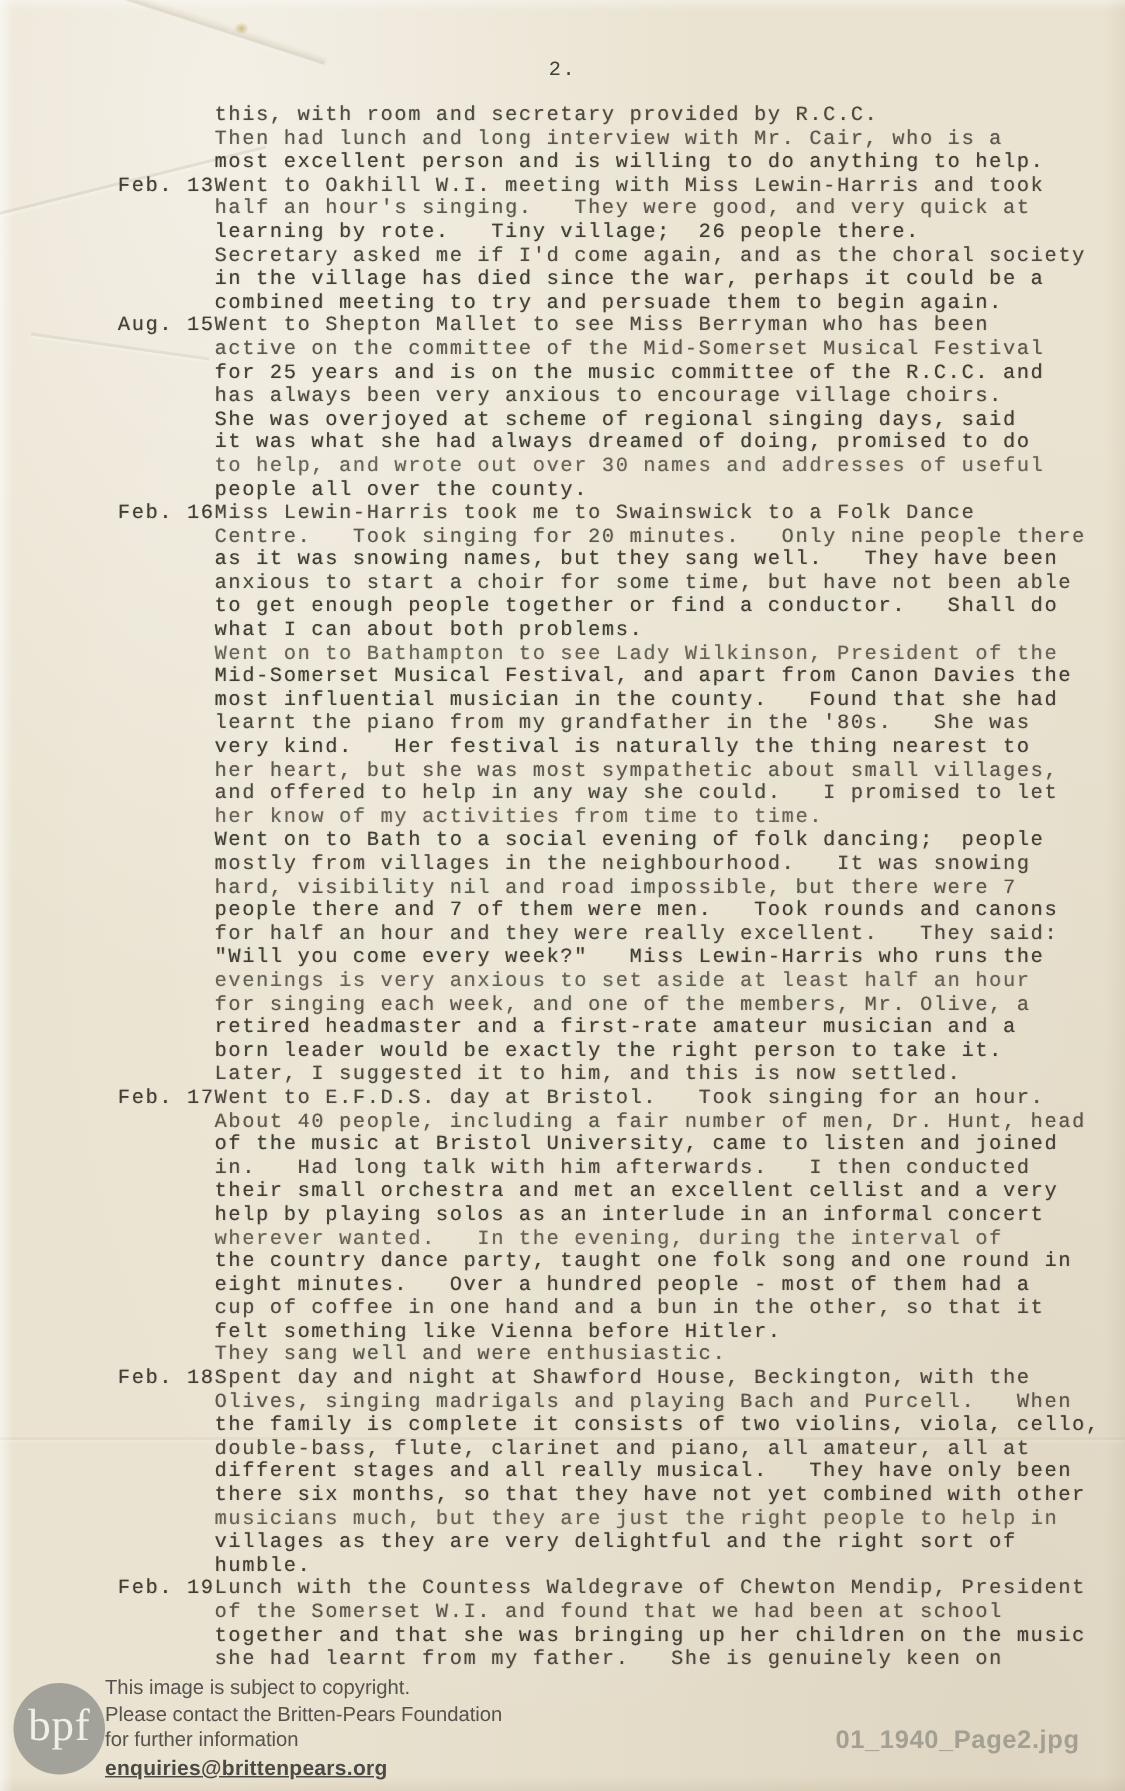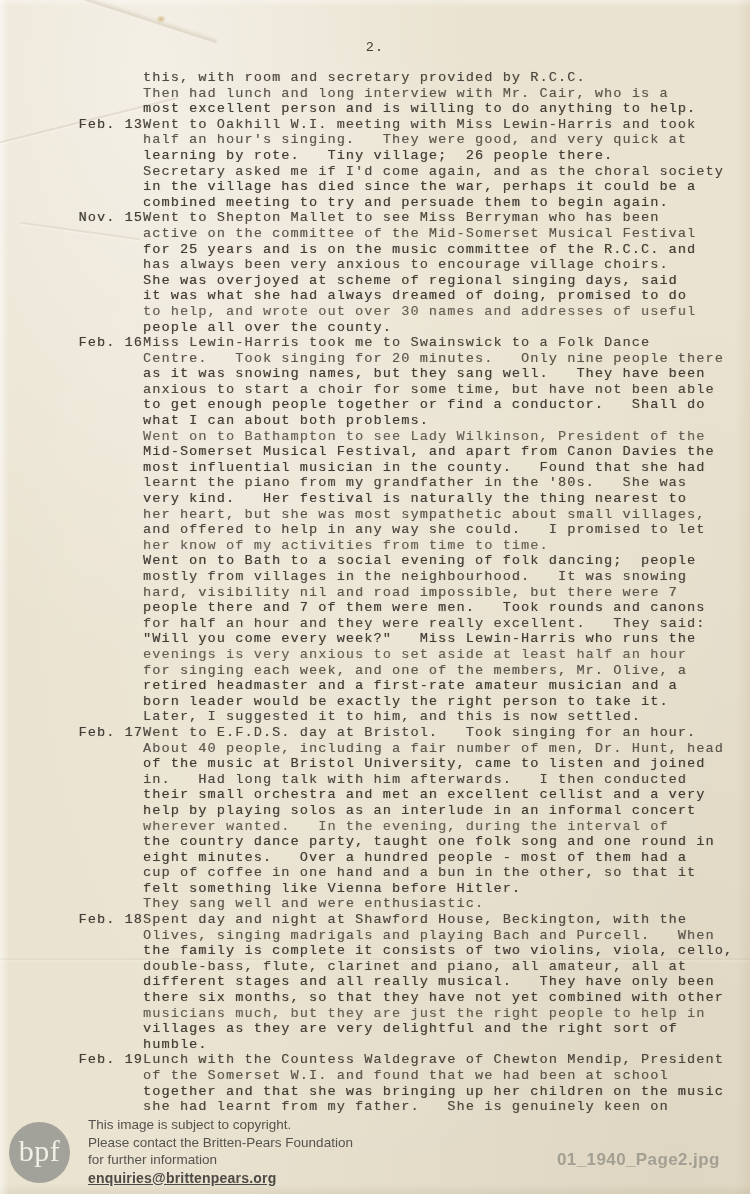--- a/index.html
+++ b/index.html
@@ -60,21 +60,21 @@
   .watermark { position:absolute; left:9px; top:1116px; display:flex; align-items:flex-start; }
   .logo-circle {
     flex:none; width:61px; height:61px; margin-top:6px; border-radius:50%;
     background:#a3a29a; display:flex; align-items:center; justify-content:center;
   }
   .logo-text {
     font-family:"Liberation Serif","DejaVu Serif",serif;
     font-size:30px; color:#f1efe6; letter-spacing:0.5px; line-height:1;
     transform:translateY(-2px);
   }
-  .wm-text { margin-left:18px; font-family:"Liberation Sans","DejaVu Sans",sans-serif; }
+  .wm-text { font-family:"Liberation Sans","DejaVu Sans",sans-serif; }
   .wm-line { font-size:13.5px; line-height:17.5px; color:#55534d; }
   .wm-line.email {
     font-weight:bold; text-decoration:underline; font-size:14px;
     color:#4c4a45; letter-spacing:0.2px; margin-top:1px;
   }
 
   .filename {
     position:absolute; left:557px; top:1150px;
     font-family:"Liberation Sans","DejaVu Sans",sans-serif;
     font-size:17px; font-weight:600; color:#a39f93; letter-spacing:0.4px;
@@ -108,21 +108,21 @@
           <div class="line">Went to Oakhill W.I. meeting with Miss Lewin-Harris and took</div>
           <div class="line">half an hour's singing.   They were good, and very quick at</div>
           <div class="line">learning by rote.   Tiny village;  26 people there.</div>
           <div class="line">Secretary asked me if I'd come again, and as the choral society</div>
           <div class="line">in the village has died since the war, perhaps it could be a</div>
           <div class="line">combined meeting to try and persuade them to begin again.</div>
         </div>
     </div>
 
     <div class="entry">
-      <div class="entry-date">Nov. 15</div>
+      <div class="entry-date">Aug. 15</div>
       <div class="entry-lines">
           <div class="line">Went to Shepton Mallet to see Miss Berryman who has been</div>
           <div class="line">active on the committee of the Mid-Somerset Musical Festival</div>
           <div class="line">for 25 years and is on the music committee of the R.C.C. and</div>
           <div class="line">has always been very anxious to encourage village choirs.</div>
           <div class="line">She was overjoyed at scheme of regional singing days, said</div>
           <div class="line">it was what she had always dreamed of doing, promised to do</div>
           <div class="line">to help, and wrote out over 30 names and addresses of useful</div>
           <div class="line">people all over the county.</div>
         </div>

